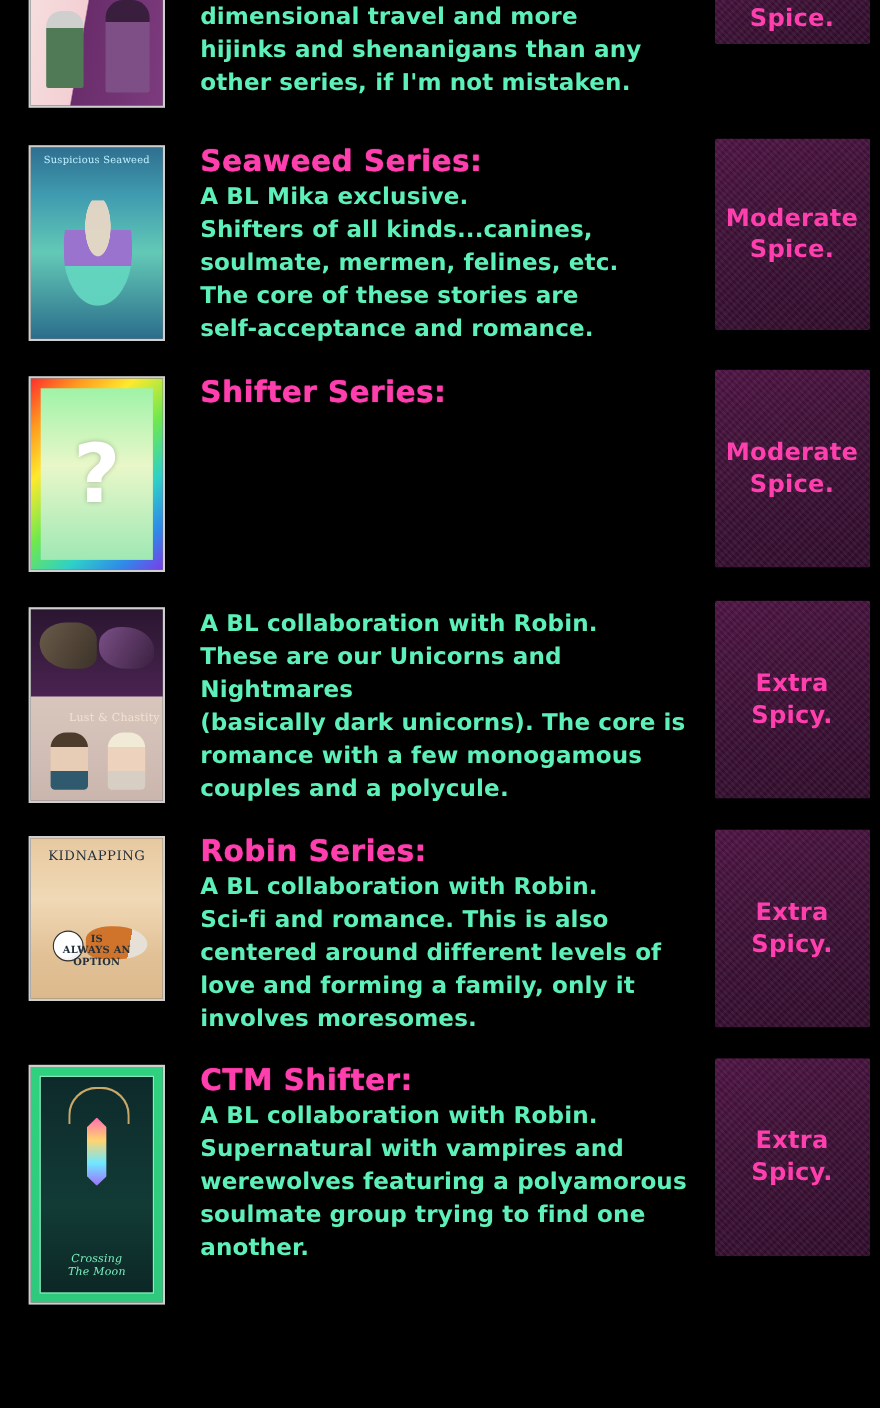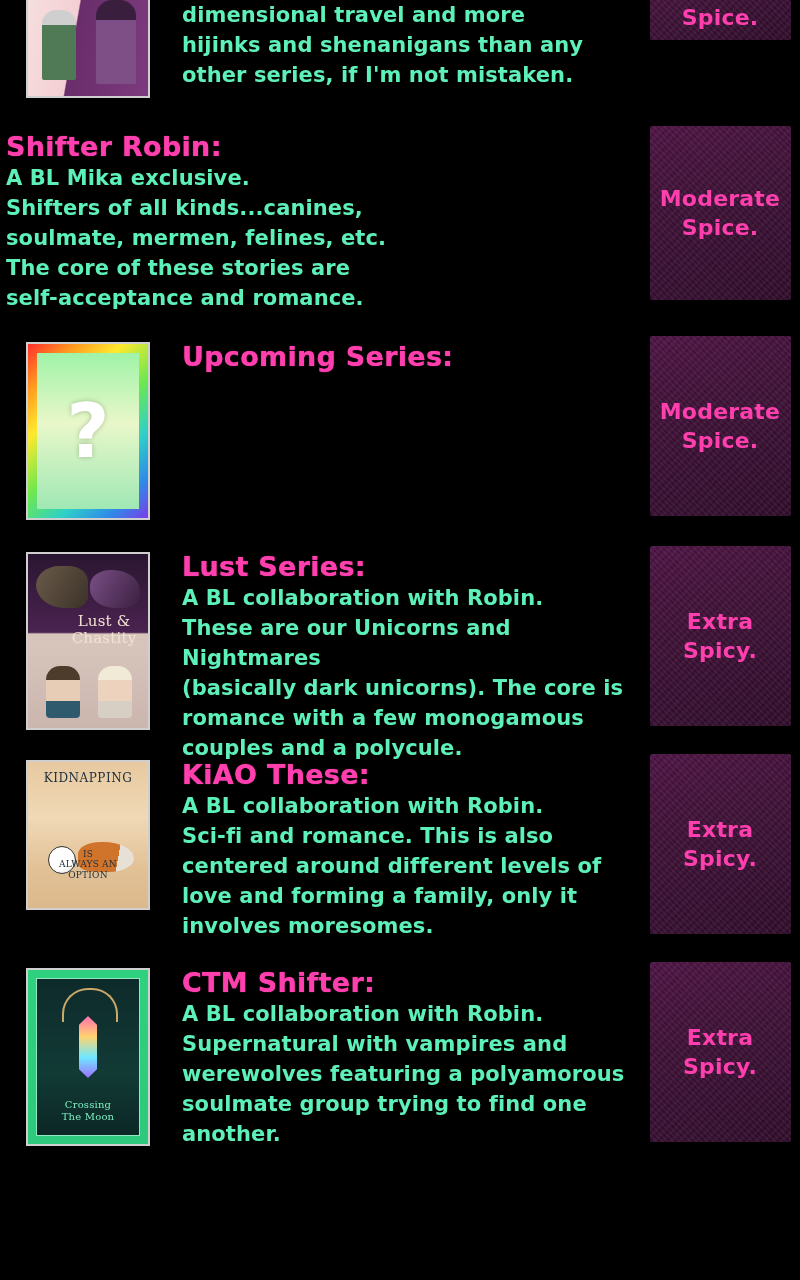--- a/index.html
+++ b/index.html
@@ -173,21 +173,21 @@
   .art-lust .face-a {
     position: absolute; left: 18px; bottom: 10px; width: 34px; height: 52px;
     background: linear-gradient(180deg, #4d3b2b 0 26%, #e8cdb6 26% 68%, #2f5a6e 68% 100%);
     border-radius: 14px 14px 4px 4px;
   }
   .art-lust .face-b {
     position: absolute; right: 16px; bottom: 10px; width: 34px; height: 52px;
     background: linear-gradient(180deg, #f0ead6 0 26%, #edd3bd 26% 68%, #d8cfc4 68% 100%);
     border-radius: 14px 14px 4px 4px;
   }
-  .art-lust .tlabel { bottom: 81px; color: #f2e2d2; font-size: 15px; padding-left: 32px; }
+  .art-lust .tlabel { bottom: 70px; color: #f2e2d2; font-size: 10px; padding-left: 32px; }
 
   .art-kidnap {
     background: linear-gradient(180deg, #e7c9a0 0%, #f0d9b6 38%, #e2c197 72%, #dcb98c 100%);
   }
   .art-kidnap .tlabel.top {
     top: 10px; color: #23313d; font-size: 12px; letter-spacing: .5px;
   }
   .art-kidnap .tlabel.mid {
     bottom: 28px; color: #23313d; font-size: 9px;
   }
@@ -244,22 +244,28 @@
       <p class="series-body">dimensional travel and more
 hijinks and shenanigans than any
 other series, if I'm not mistaken.</p>
     </div>
     <div class="spice-col" style="padding-top:0;">
       <div class="spice-box" style="height:68px; margin-top:-28px; align-items:flex-end; padding-bottom:8px;">Spice.</div>
     </div>
   </div>
 
   <div class="row" style="height:196px; margin-top:22px;">
-    <div class="text-col">
-      <h2 class="series-title">Shifter Robin:</h2>
+    <div class="thumb-col">
+      <div class="thumb art-seaweed" style="height:178px;">
+        <div class="tlabel">Suspicious Seaweed</div>
+        <div class="merm"></div>
+      </div>
+    </div>
+    <div class="text-col">
+      <h2 class="series-title">Seaweed Series:</h2>
       <p class="series-body">A BL Mika exclusive.
 Shifters of all kinds...canines,
 soulmate, mermen, felines, etc.
 The core of these stories are
 self-acceptance and romance.</p>
     </div>
     <div class="spice-col">
       <div class="spice-box" style="height:174px;">Moderate
 Spice.</div>
     </div>
@@ -267,80 +273,79 @@
 
   <div class="row" style="height:196px; margin-top:14px;">
     <div class="thumb-col">
       <div class="thumb art-rainbow" style="height:178px;">
         <div class="inner">
           <span class="qmark">?</span>
         </div>
       </div>
     </div>
     <div class="text-col">
-      <h2 class="series-title">Upcoming Series:</h2>
+      <h2 class="series-title">Shifter Series:</h2>
     </div>
     <div class="spice-col">
       <div class="spice-box" style="height:180px;">Moderate
 Spice.</div>
     </div>
   </div>
 
   <div class="row" style="height:196px; margin-top:14px;">
     <div class="thumb-col">
       <div class="thumb art-lust" style="height:178px;">
         <div class="beast"></div>
         <div class="beast2"></div>
         <div class="tlabel">Lust &amp; Chastity</div>
         <div class="face-a"></div>
         <div class="face-b"></div>
       </div>
     </div>
     <div class="text-col">
-      <h2 class="series-title">Lust Series:</h2>
       <p class="series-body">A BL collaboration with Robin.
 These are our Unicorns and Nightmares
 (basically dark unicorns). The core is
 romance with a few monogamous
 couples and a polycule.</p>
     </div>
     <div class="spice-col">
       <div class="spice-box" style="height:180px;">Extra
 Spicy.</div>
     </div>
   </div>
 
   <div class="row" style="height:196px; margin-top:12px;">
     <div class="thumb-col">
       <div class="thumb art-kidnap" style="height:150px;">
         <div class="tlabel top">KIDNAPPING</div>
         <div class="ball"></div>
         <div class="fox"></div>
-        <div class="tlabel mid" style="white-space:pre-line;">IS
+        <div class="tlabel mid" style="white-space:pre-line;font-weight:bold;">IS
 ALWAYS AN
 OPTION</div>
       </div>
     </div>
     <div class="text-col">
-      <h2 class="series-title">KiAO These:</h2>
+      <h2 class="series-title">Robin Series:</h2>
       <p class="series-body">A BL collaboration with Robin.
 Sci-fi and romance. This is also
 centered around different levels of
 love and forming a family, only it
 involves moresomes.</p>
     </div>
     <div class="spice-col">
       <div class="spice-box" style="height:180px;">Extra
 Spicy.</div>
     </div>
   </div>
 
   <div class="row" style="height:196px; margin-top:12px;">
     <div class="thumb-col">
-      <div class="thumb art-ctm" style="height:178px;">
+      <div class="thumb art-ctm" style="height:218px;font-style:italic;">
         <div class="panel"></div>
         <div class="chain"></div>
         <div class="crystal"></div>
         <div class="tlabel" style="white-space:pre-line;">Crossing
 The Moon</div>
       </div>
     </div>
     <div class="text-col">
       <h2 class="series-title">CTM Shifter:</h2>
       <p class="series-body">A BL collaboration with Robin.

